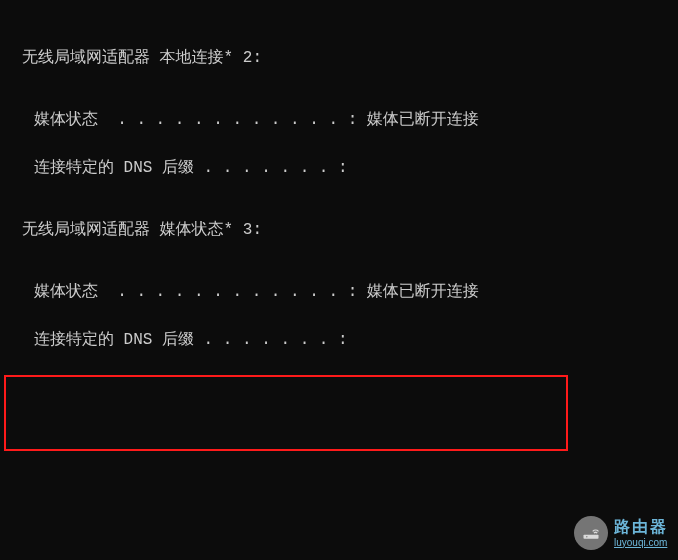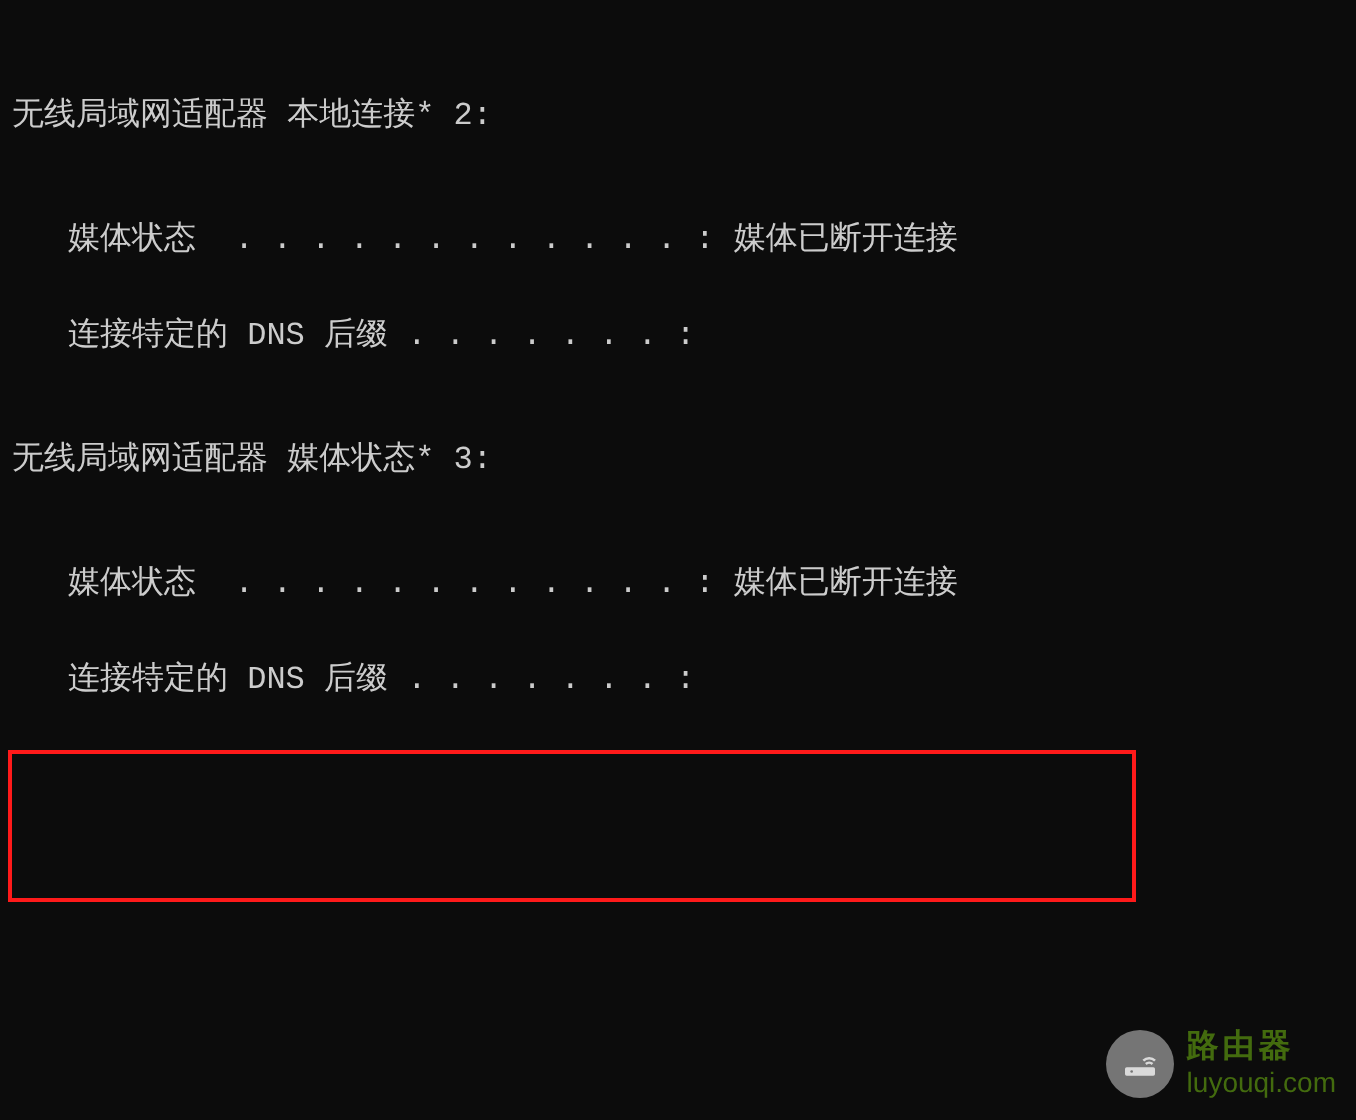--- a/index.html
+++ b/index.html
@@ -17,59 +17,59 @@
     }
     .terminal {
       padding: 8px 6px;
       white-space: pre;
     }
     .line {
       display: block;
     }
     .prompt-line { margin-bottom: 0px; }
     .header-line { margin-top: 14px; margin-bottom: 14px; }
-    .adapter-line { margin-top: 14px; margin-bottom: 14px; }
+    .adapter-line { margin-top: 14px; margin-bottom: 14px; margin-left: 16px; }
     .field-line { padding-left: 28px; }
     .highlight-box {
       position: absolute;
       border: 2px solid #ff1a1a;
       left: 4px;
       width: 560px;
       top: 375px;
       height: 72px;
       pointer-events: none;
     }
     .watermark {
       position: absolute;
       right: 10px;
       bottom: 10px;
       display: flex;
       align-items: center;
       gap: 6px;
-      color: #4d7c0f;
+      color: #7dd3fc;
       opacity: 0.85;
     }
     .wm-circle {
       width: 34px;
       height: 34px;
       border-radius: 50%;
       background: #888;
       display: flex;
       align-items: center;
       justify-content: center;
     }
     .wm-text {
       display: flex;
       flex-direction: column;
       font-family: "Microsoft YaHei", sans-serif;
       font-size: 12px;
       line-height: 1.2;
     }
     .wm-cn { font-size: 16px; font-weight: bold; letter-spacing: 2px; }
-    .wm-en { font-size: 14px; }
+    .wm-en { font-size: 10px; text-decoration: underline; }
   </style>
 </head>
 <body>
 
 <div class="terminal">
 <span class="line adapter-line">无线局域网适配器 本地连接* 2:</span>
 <span class="line field-line"><span>媒体状态  . . . . . . . . . . . . :</span><span> 媒体已断开连接</span></span>
 <span class="line field-line"><span>连接特定的 DNS 后缀 . . . . . . . :</span><span></span></span>
 <span class="line adapter-line">无线局域网适配器 媒体状态* 3:</span>
 <span class="line field-line"><span>媒体状态  . . . . . . . . . . . . :</span><span> 媒体已断开连接</span></span>

